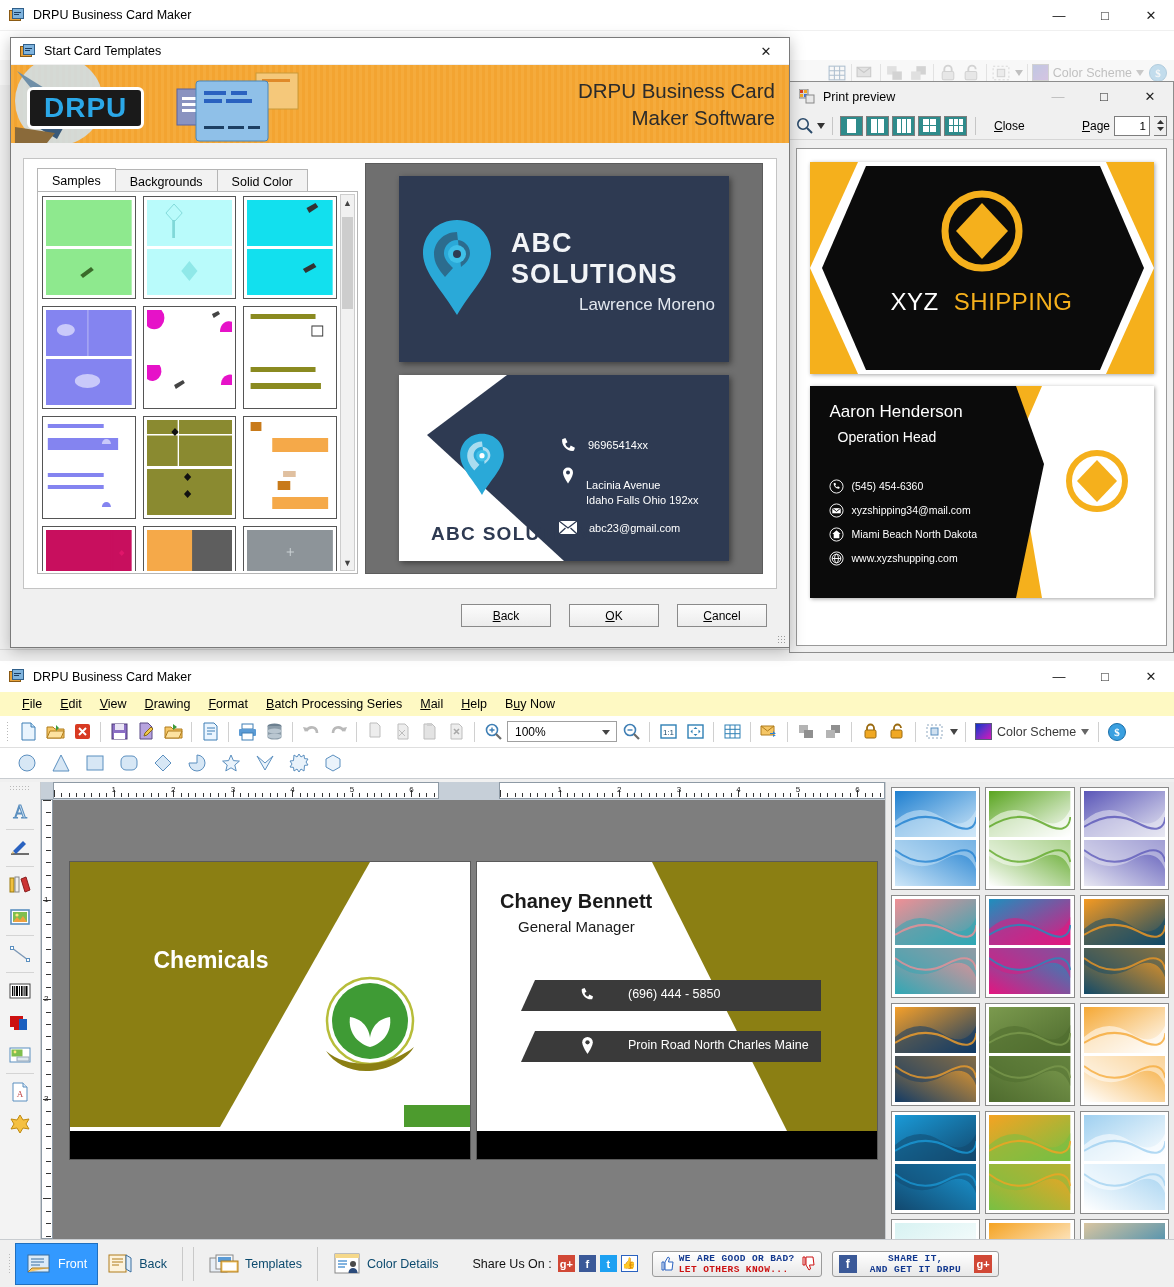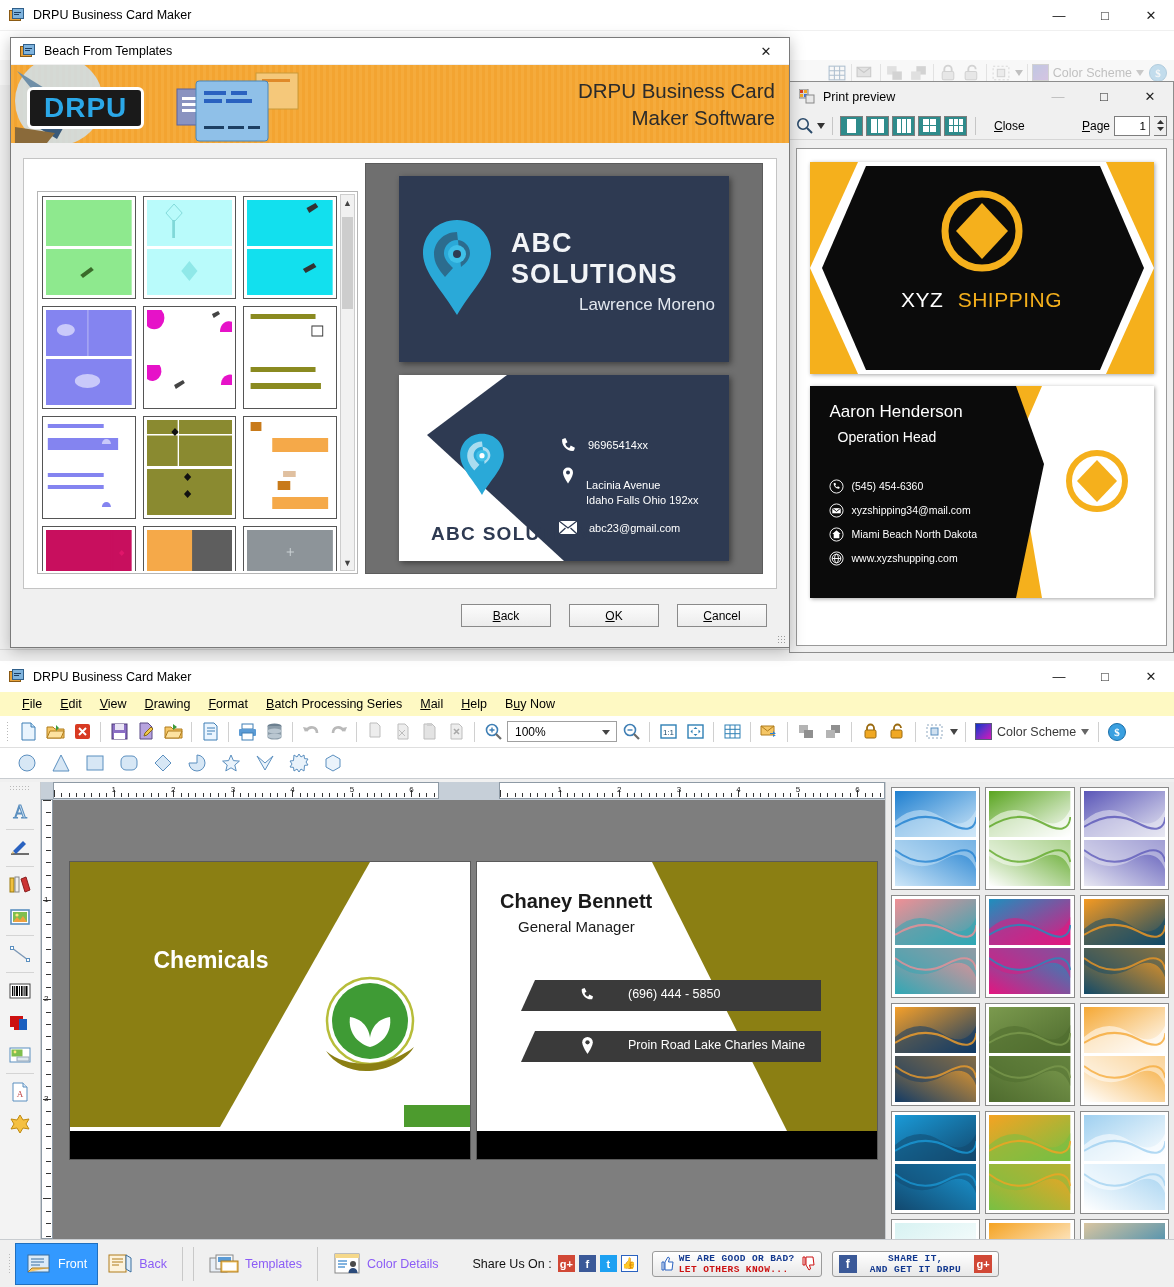--- a/index.html
+++ b/index.html
@@ -79,21 +79,21 @@
   
   #rightpanel { position:absolute; right:0; top:121px; width:289px; bottom:48px; background:#ececec;
                 border-left:1px solid #c8ccd0; overflow:hidden; }
   .tgrid { display:grid; grid-template-columns:repeat(3,1fr); gap:5px; padding:5px; }
   .tcell { border:1px solid #8a8a8a; background:#fff; padding:3px; display:flex; flex-direction:column; gap:3px; }
   .tmini { height:46px; width:100%; }
 
   
   #statusbar { position:absolute; left:0; right:0; bottom:0; height:48px; background:#f0f0f0;
                border-top:1px solid #c8ccd0; display:flex; align-items:center; padding-left:8px; gap:0px; }
-  .sbtn { height:40px; display:flex; align-items:center; gap:6px; padding:0 10px; font-size:12.5px; color:#8b5cf6; }
+  .sbtn { height:40px; display:flex; align-items:center; gap:6px; padding:0 10px; font-size:12.5px; color:#0c4a6e; }
   .sbtn.active { background:#3399ff; color:#fff; outline:1px solid #1f6fbf; }
   .sbsep { width:1px; height:34px; background:#c9c9c9; margin:0 5px; }
   .shareicons { display:flex; gap:4px; align-items:center; margin-left:6px; }
   .sicon { width:17px; height:17px; display:flex; align-items:center; justify-content:center;
            font-size:11px; font-weight:bold; color:#fff; }
   .promo { height:26px; border:1px solid #9b9b9b; border-radius:3px; background:linear-gradient(#fff,#e8e8e8);
            display:flex; align-items:center; gap:5px; padding:0 6px; }
   .promo .l1 { font-family:"Liberation Mono", monospace; font-size:9.5px; font-weight:bold; color:#12388f; line-height:11px; letter-spacing:.4px;}
   .promo .l2 { font-family:"Liberation Mono", monospace; font-size:9.5px; font-weight:bold; color:#cc1111; line-height:11px; letter-spacing:.4px;}
 
@@ -742,21 +742,21 @@
         <div style="position:absolute; left:44px; top:169px; width:300px; height:31px;">
           <svg style="position:absolute;inset:0" width="300" height="31" viewBox="0 0 300 31" preserveAspectRatio="none">
               <polygon points="14,0 300,0 300,31 0,31" fill="#3a3a3a"></polygon>
             </svg>
           <span style="position:absolute; left:60px; top:6px;">
             <svg width="13" height="17" viewBox="0 0 12 16">
                 <path d="M6 0a5 5 0 00-5 5c0 4 5 11 5 11s5-7 5-11a5 5 0 00-5-5z" fill="#fff"></path>
                 <circle cx="6" cy="5" r="2" fill="#3a3a3a"></circle>
               </svg>
           </span>
-          <span style="position:absolute; left:107px; top:7px; color:#fff; font-size:12.5px;">Proin Road Lake Charles Maine</span>
+          <span style="position:absolute; left:107px; top:7px; color:#fff; font-size:12.5px;">Proin Road North Charles Maine</span>
         </div>
 
 
         <div style="position:absolute; left:0; right:0; bottom:0; height:28px; background:#000;"></div>
       </div>
     </div>
   </div>
 
   <div id="rightpanel">
     <div class="tgrid" id="thumbGrid">
@@ -1362,21 +1362,21 @@
       <svg style="position:absolute;inset:0" width="344" height="212" viewBox="0 0 344 212" preserveAspectRatio="none">
         <rect width="344" height="212" fill="#f5b01c"></rect>
         <polygon points="0,0 344,0 344,212 0,212" fill="#f5b01c"></polygon>
         <polygon points="48,0 296,0 344,106 296,212 48,212 0,106" fill="#ffffff"></polygon>
         <polygon points="56,4 290,4 334,106 290,208 56,208 12,106" fill="#0b0b0b"></polygon>
       </svg>
       <svg style="position:absolute; left:50%; top:26px; transform:translateX(-50%)" width="86" height="86" viewBox="0 0 86 86">
         <circle cx="43" cy="43" r="37" fill="none" stroke="#f5b01c" stroke-width="7"></circle>
         <path d="M43 15l26 28-26 28-26-28z" fill="#f5b01c"></path>
       </svg>
-      <div style="position:absolute; left:0; right:0; top:126px; text-align:center; font-size:21px; letter-spacing:.5px;">
+      <div style="position:absolute; left:0; right:0; top:126px; text-align:center; font-size:24px; letter-spacing:.5px;">
         <span style="color:#fff;">XYZ</span>
         <span style="color:#f5b01c; margin-left:8px;">SHIPPING</span>
       </div>
     </div>
 
     <div style="position:relative; width:344px; height:212px; margin:0 auto; background:#fff; box-shadow:1px 1px 4px rgba(0,0,0,.35);">
       <svg style="position:absolute;inset:0" width="344" height="212" viewBox="0 0 344 212" preserveAspectRatio="none">
         <rect width="344" height="212" fill="#ffffff"></rect>
         <polygon points="196,0 232,0 206,60 232,212 196,212" fill="#f5b01c"></polygon>
         <polygon points="232,0 268,0 240,106 268,212 232,212" fill="#ffffff"></polygon>
@@ -1437,21 +1437,21 @@
 </div>
 
 <div class="win" id="tpldlg" style="z-index:10;">
   <div class="titlebar">
     <span class="appicon">
         <i class="a1"></i>
         <i class="a2"></i>
         <i class="a3"></i>
         <i class="a4"></i>
       </span>
-    <span class="tt">Beach From Templates</span>
+    <span class="tt">Start Card Templates</span>
     <div class="wbtns">
       <div class="wbtn close">✕</div>
     </div>
   </div>
 
   <div class="banner">
 
     <svg style="position:absolute; left:0; top:0;" width="160" height="78" viewBox="0 0 160 78">
       <circle cx="48" cy="36" r="44" fill="#cfe2f0" opacity=".85"></circle>
       <path d="M6 6l48 30-12 14z" fill="#6f8fa8"></path>
@@ -1479,20 +1479,25 @@
         <rect x="52" y="55" width="16" height="3" fill="#1c3f63"></rect>
         <rect x="72" y="55" width="12" height="3" fill="#1c3f63"></rect>
     </svg>
     <div class="bt">
       <div>DRPU Business Card</div>
       <div>Maker Software</div>
     </div>
   </div>
 
   <div class="dlgbody">
+    <div class="tabs">
+      <div class="tab sel">Samples</div>
+      <div class="tab">Backgrounds</div>
+      <div class="tab">Solid Color</div>
+    </div>
 
     <div class="sampbox">
       <div class="sampgrid" id="sampleGrid">
           <div class="scell">
             <div class="shalf">
               <svg width="100%" height="100%" viewBox="0 0 95 46" preserveAspectRatio="none">
                 <rect width="95" height="46" fill="#8ee98e"></rect>
               </svg>
             </div>
                     <div class="shalf">

